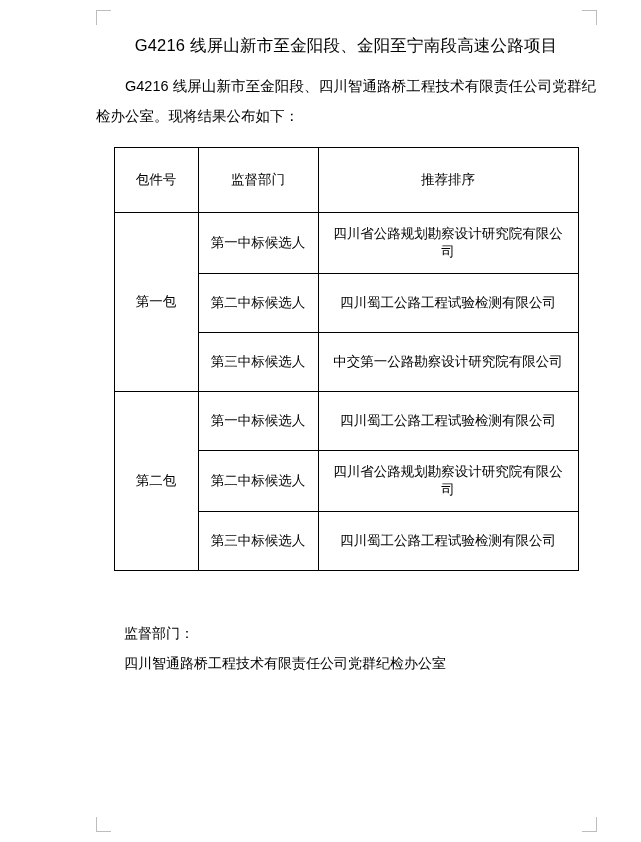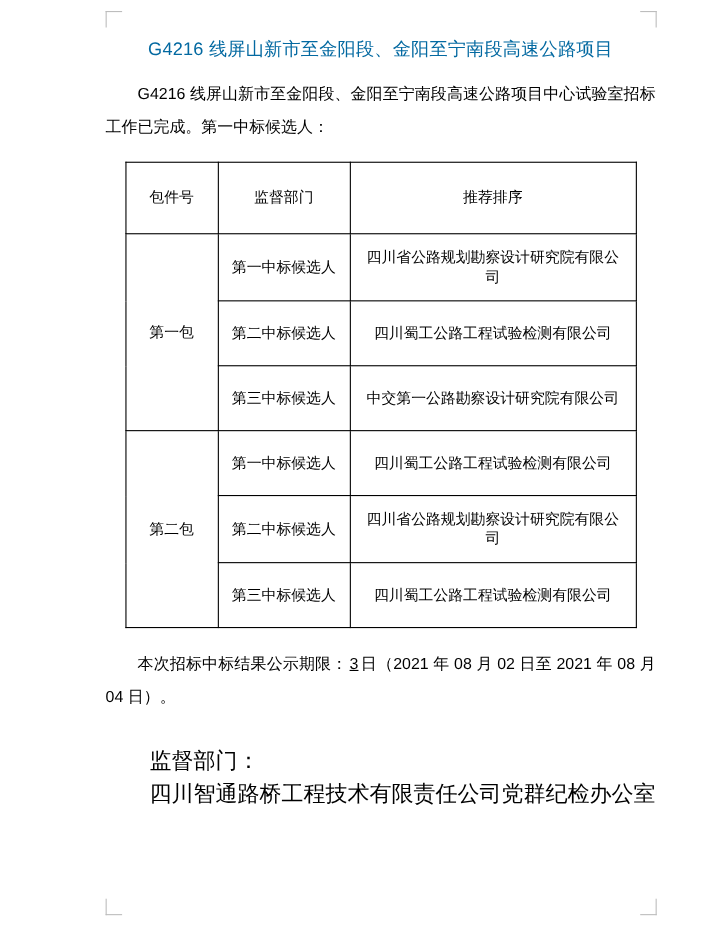--- a/index.html
+++ b/index.html
@@ -39,21 +39,21 @@
     top: 30px;
     width: 500px;
   }
   .title {
     text-align: center;
     font-size: 16.5px;
     line-height: 31px;
     letter-spacing: 0.2px;
     font-family: "Liberation Sans", "DejaVu Sans", sans-serif;
     font-weight: normal;
-    color: #0369a1;
+    color: #000000;
   }
   .title .line {
     display: block;
   }
   .para {
     font-size: 14.5px;
     line-height: 30px;
     text-align: justify;
     text-justify: inter-ideograph;
     font-family: "Liberation Sans", "DejaVu Sans", sans-serif;
@@ -86,44 +86,44 @@
   }
   .col-pkg { width: 84px; }
   .col-rank { width: 120px; }
   .col-unit { width: 260px; }
 
   .underline-val {
     text-decoration: underline;
     padding: 0 2px;
   }
   .footer-block {
-    font-size: 20px;
+    font-size: 14px;
     line-height: 30px;
-    font-family: Liberation Mono, monospace;
+    font-family: Liberation Serif, serif;
     text-indent: 2em;
   }
 </style>
 </head>
 <body>
 
 <div class="page">
   <div class="corner tl"></div>
   <div class="corner tr"></div>
   <div class="corner bl"></div>
   <div class="corner br"></div>
 
   <div class="content">
 
     <div class="title">
       <span class="line">G4216 线屏山新市至金阳段、金阳至宁南段高速公路项目</span>
     </div>
 
     <div class="gap-sm"></div>
 
-    <div class="para indent">G4216 线屏山新市至金阳段、金阳至宁南段高速公路项目中心试验室招标工作已完成。第一中标候选人：</div>
+    <div class="para indent">G4216 线屏山新市至金阳段、四川智通路桥工程技术有限责任公司党群纪检办公室。现将结果公布如下：</div>
 
     <table class="bid">
       <colgroup>
         <col class="col-pkg">
         <col class="col-rank">
         <col class="col-unit">
       </colgroup>
       <thead>
         <tr>
           <th>包件号</th>
@@ -156,21 +156,20 @@
         </tr>
         <tr>
           <td>第三中标候选人</td>
           <td>四川蜀工公路工程试验检测有限公司</td>
         </tr>
       </tbody>
     </table>
 
     <div class="gap-md"></div>
 
-    <div class="para indent"><span>本次招标中标结果公示期限：</span><span class="underline-val">3</span><span>日（2021 年 08 月 02 日至 2021 年 08 月 04 日）。</span></div>
 
 
     <div class="gap-lg"></div>
 
     <div class="footer-block">监督部门：</div>
     <div class="footer-block">四川智通路桥工程技术有限责任公司党群纪检办公室</div>
 
   </div>
 </div>
 

